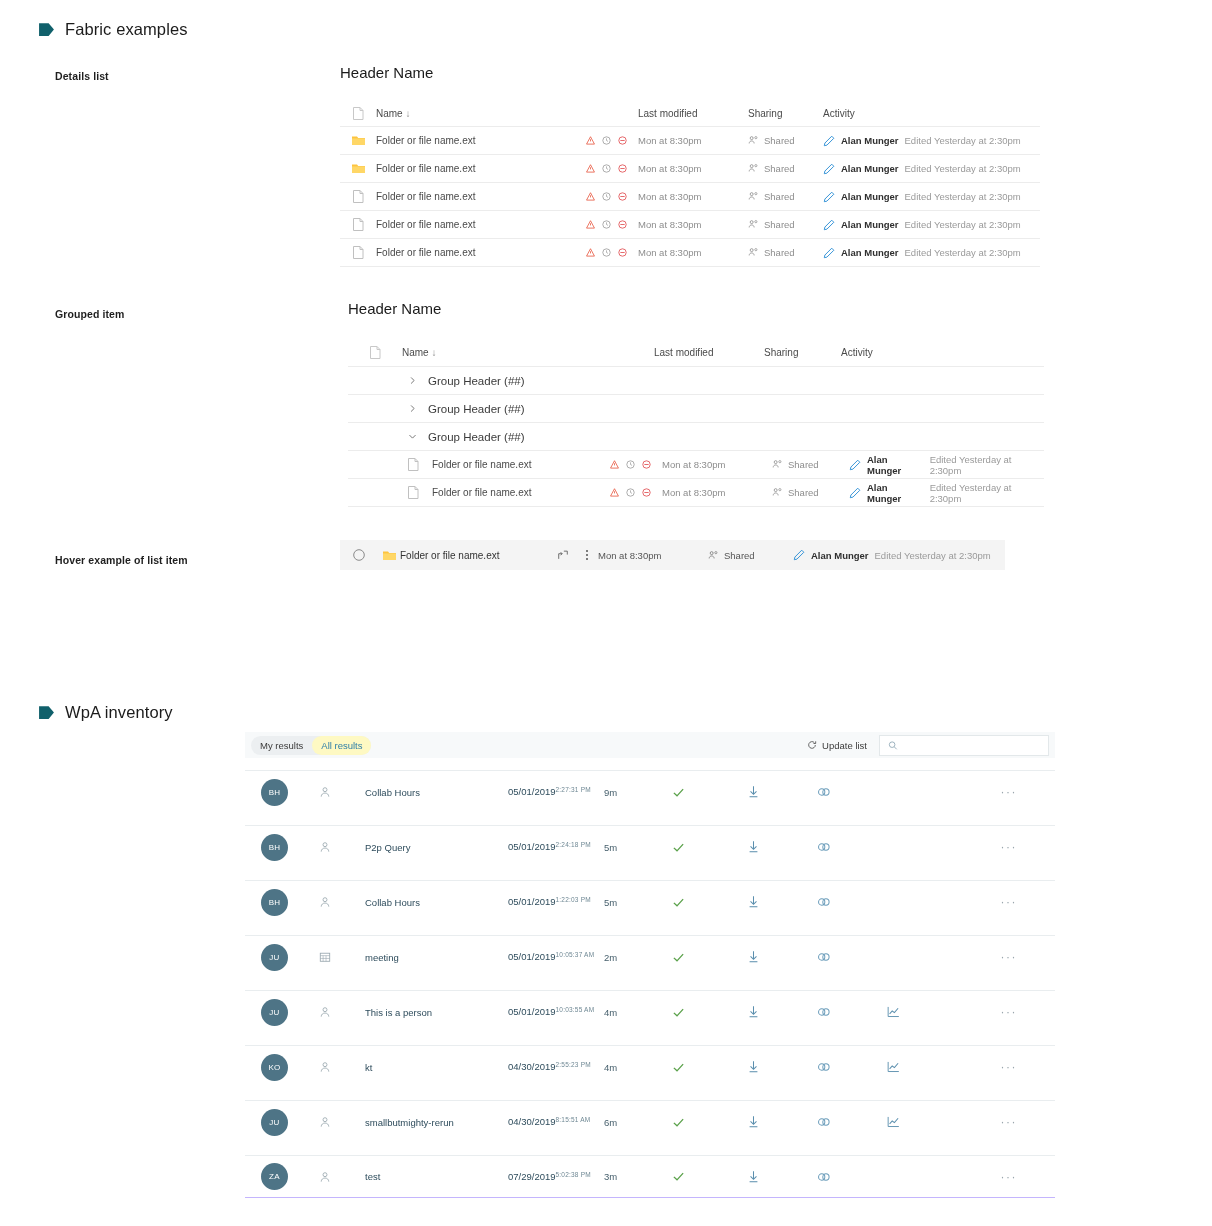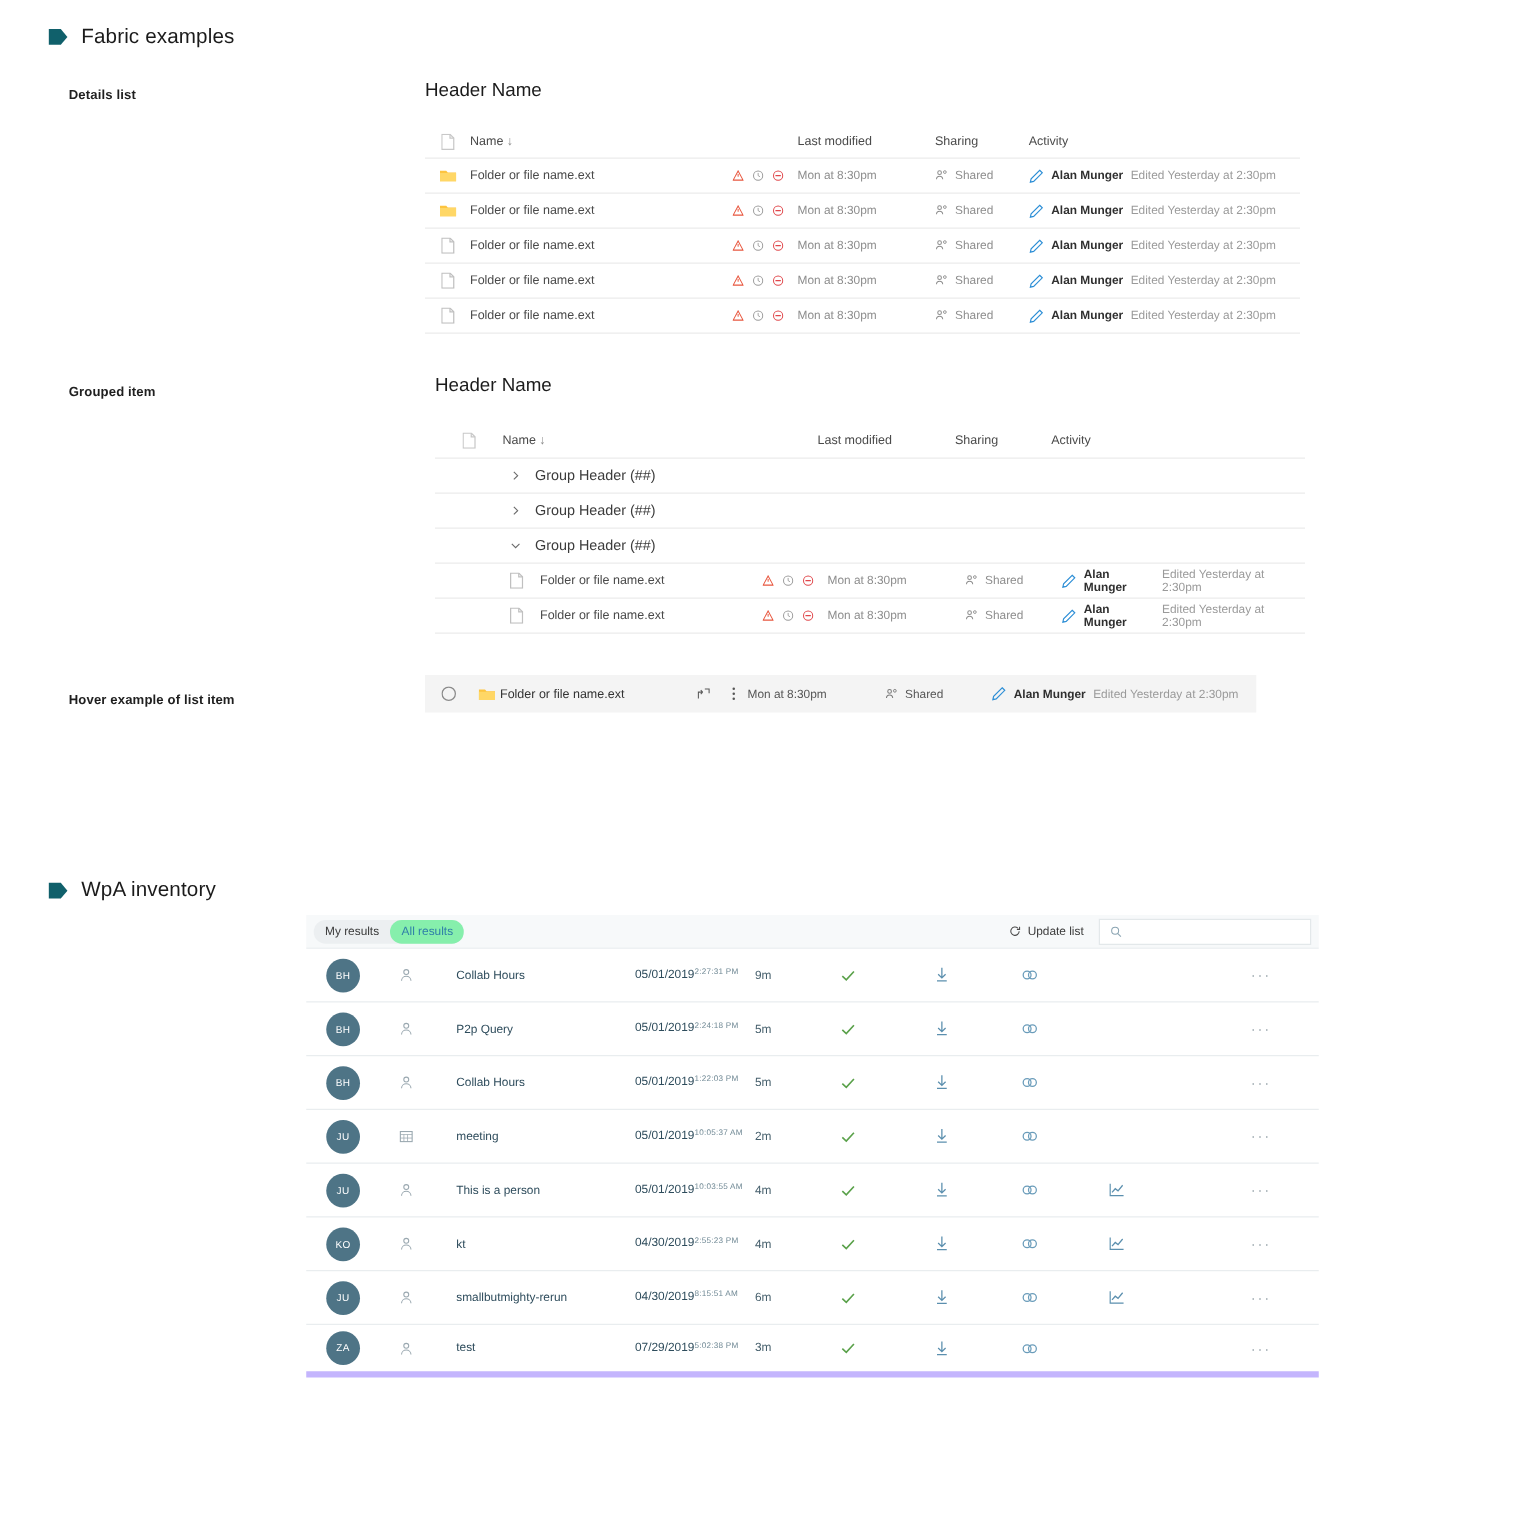--- a/index.html
+++ b/index.html
@@ -76,39 +76,40 @@
   .tabs { display:flex; gap:22px; border-bottom:0; }
   .tab { font-size:11px; color:#6b8fa0; padding-bottom:6px; cursor:pointer; }
   .tab.active { color:#1a1a1a; font-weight:bold; border-bottom:2px solid #3a96c4; }
 
   .toolbar {
     margin-top:20px; height:26px; background:#f7f9fa;
     display:flex; align-items:center; padding:0 6px;
   }
   .pillgroup { display:flex; background:#eceff1; border-radius:13px; height:19px; align-items:center; }
   .pill { font-size:9.5px; padding:0 9px; height:19px; line-height:19px; border-radius:13px; color:#3b3b3b; }
-  .pill.active { background:#86efac; color:#2f7fa8; }
+  .pill.active { background:#fef9c3; color:#2f7fa8; }
   .toolbar-right { margin-left:auto; display:flex; align-items:center; gap:12px; }
   .update-list { display:flex; align-items:center; gap:5px; font-size:9.5px; color:#3b3b3b; }
   .searchbox {
     width:170px; height:21px; background:#fff; border:1px solid #e3e8ea;
     display:flex; align-items:center; padding-left:8px;
   }
   .searchbox input {
     border:0; outline:0; font-size:9.5px; width:100%;
     font-family:"Liberation Sans",sans-serif; color:#555;
   }
 
   .q-head { display:flex; align-items:center; height:26px; margin-top:6px; }
   .q-head div { font-size:10px; font-weight:bold; color:#20506b; }
   .q-row {
     display:flex; align-items:center; height:43px;
     border-top:1px solid #e9edef;
+    margin-top:12px;
   }
-  .q-row:last-child { border-bottom:5px solid #c4b5fd; }
+  .q-row:last-child { border-bottom:1px solid #c4b5fd; }
 
   .col-sub   { flex:0 0 74px; display:flex; align-items:center; padding-left:16px;}
   .col-type  { flex:0 0 46px; display:flex; align-items:center; }
   .col-qname { flex:0 0 143px; font-size:9.5px; color:#2e4c5c; }
   .col-upd   { flex:0 0 96px; }
   .col-dur   { flex:0 0 68px; font-size:9.5px; color:#47606d; }
   .col-stat  { flex:0 0 75px; display:flex; align-items:center; }
   .col-dl    { flex:0 0 70px; display:flex; align-items:center; }
   .col-link  { flex:0 0 70px; display:flex; align-items:center; }
   .col-chart { flex:0 0 69px; display:flex; align-items:center; }

